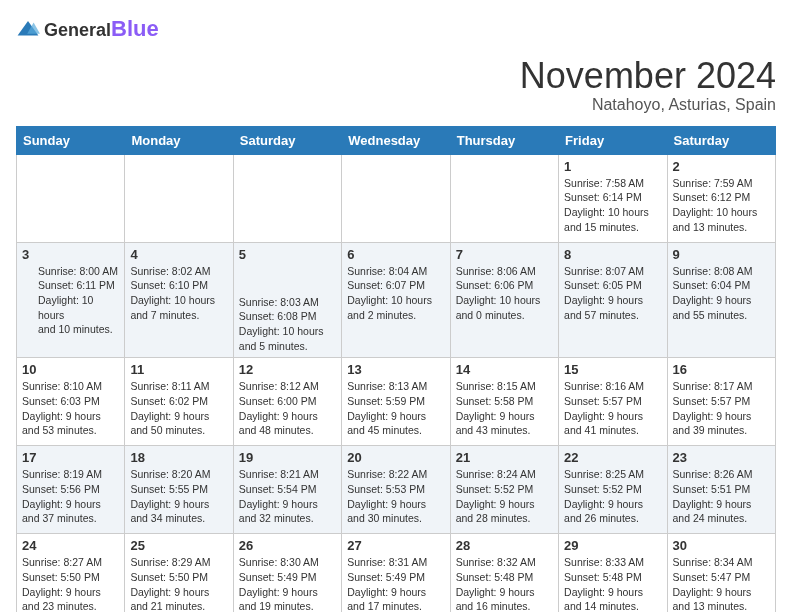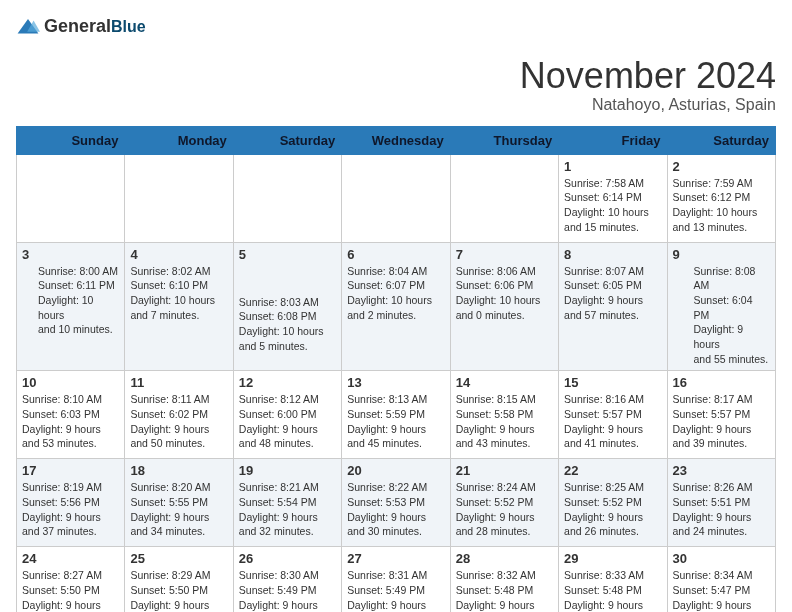--- a/index.html
+++ b/index.html
@@ -39,22 +39,22 @@
       font-size: 16px;
       color: #555;
     }
     .calendar-table {
       width: 100%;
       border-collapse: collapse;
       table-layout: fixed;
     }
     .calendar-table thead th {
       background: #2a7ab8;
-      color: #0f172a;
-      text-align: right;
+      color: #ffffff;
+      text-align: left;
       padding: 6px 6px;
       font-size: 13px;
       font-weight: bold;
       border: 1px solid #2a7ab8;
     }
     .calendar-table tbody td {
       vertical-align: top;
       border: 1px solid #ccc;
       padding: 4px 5px;
       font-size: 11px;
@@ -85,21 +85,21 @@
 </head>
 <body>
 
 <div class="header-area">
   <div class="logo">
     <svg class="logo-icon" viewBox="0 0 30 24" xmlns="http://www.w3.org/2000/svg">
       <polygon points="15,2 28,20 2,20" fill="#2a7ab8"></polygon>
       <polygon points="22,4 30,18 14,18" fill="#5aabdb" opacity="0.7"></polygon>
     </svg>
     <div>
-      <span style="font-size:18px;font-weight:bold;color:#333;">General</span><span style="font-size:16px;font-weight:bold;color:#0c4a6e;text-align:center;">Blue</span>
+      <span style="font-size:18px;font-weight:bold;color:#333;">General</span><span style="font-size:22px;font-weight:bold;color:#8b5cf6;text-align:center;">Blue</span>
     </div>
   </div>
   <div class="title-area">
     <div class="month-title">November 2024</div>
     <div class="location-title">Natahoyo, Asturias, Spain</div>
   </div>
 </div>
 
 <table class="calendar-table">
   <thead>
@@ -173,21 +173,21 @@
         </td>
         <td>
           <span class="day-number">8</span>
           <div class="day-info" style="white-space: pre-line;">Sunrise: 8:07 AM
 Sunset: 6:05 PM
 Daylight: 9 hours
 and 57 minutes.</div>
         </td>
         <td>
           <span class="day-number">9</span>
-          <div class="day-info" style="white-space: pre-line; margin-left: 21px;">Sunrise: 8:08 AM
+          <div class="day-info" style="white-space: pre-line;">Sunrise: 8:08 AM
 Sunset: 6:04 PM
 Daylight: 9 hours
 and 55 minutes.</div>
         </td>
       </tr>
       <tr>
         <td>
           <span class="day-number">10</span>
           <div class="day-info" style="white-space: pre-line;">Sunrise: 8:10 AM
 Sunset: 6:03 PM

